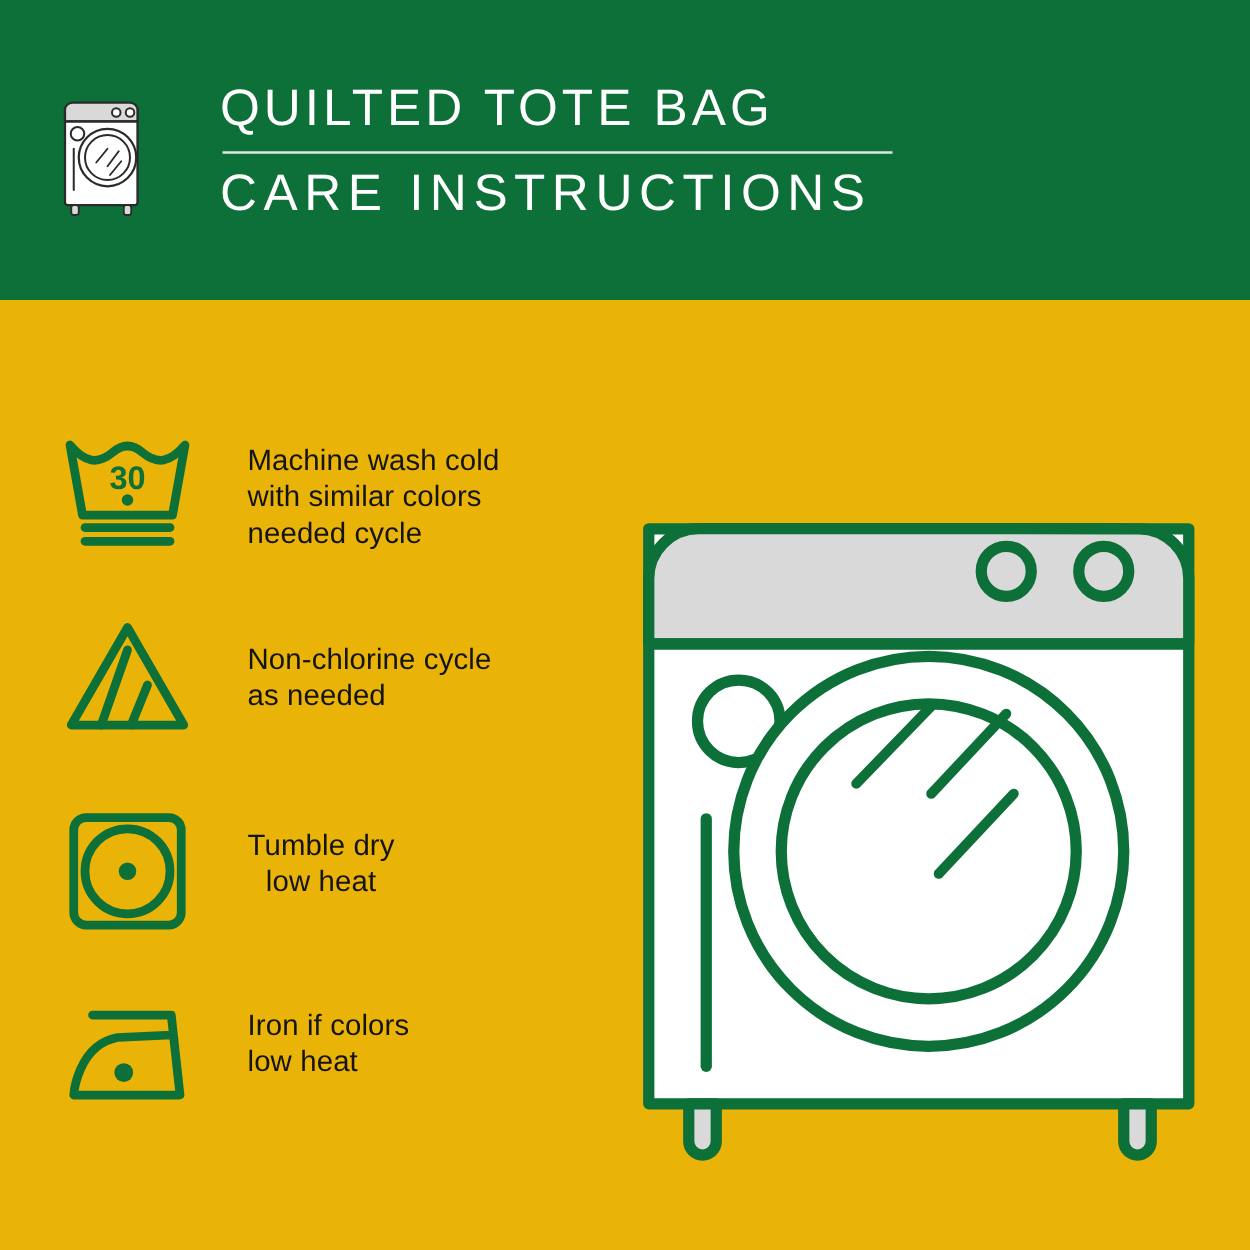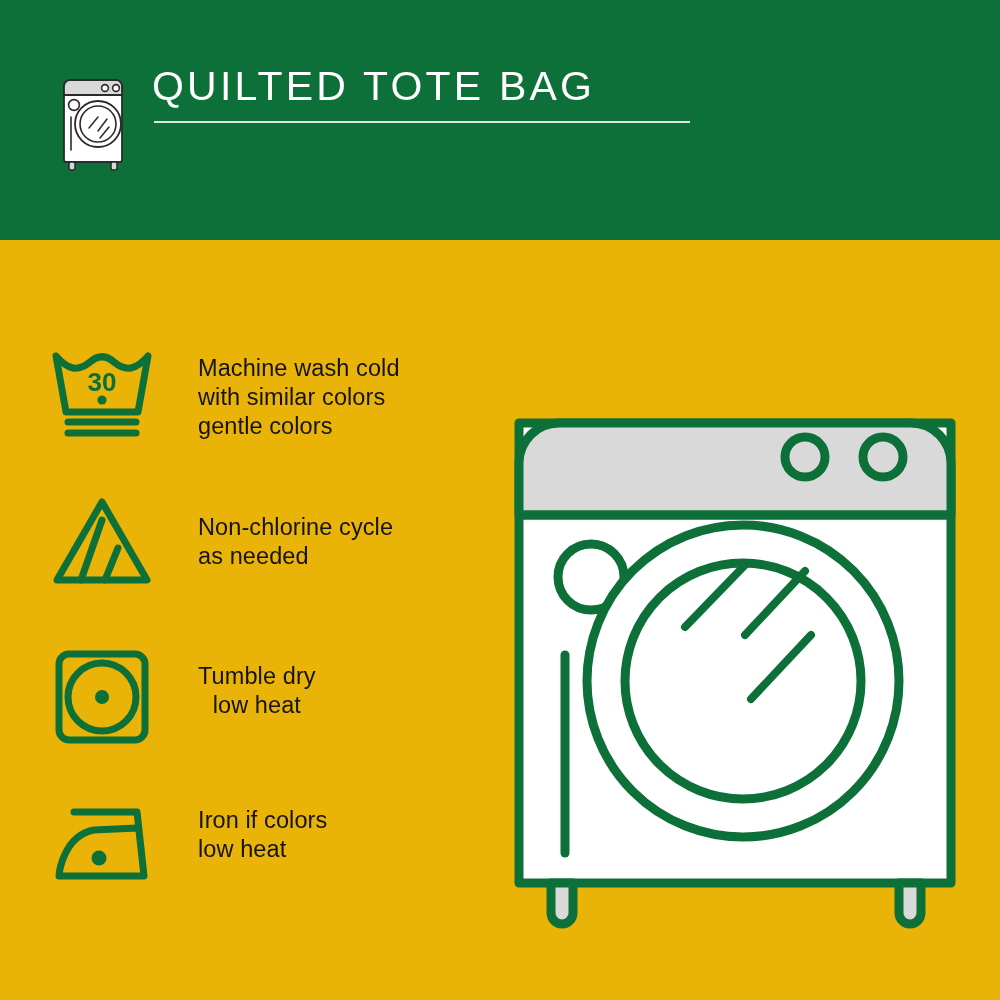--- a/index.html
+++ b/index.html
@@ -17,24 +17,25 @@
   
   #header {
     position: absolute;
     left: 0; top: 0;
     width: 1000px;
     height: 240px;
     background: #0d7038;
   }
   #header-inner {
     position: absolute;
-    left: 56px;
+    left: 44px;
     top: 62px;
     display: flex;
-    align-items: flex-start;
+    align-items: center;
+    gap: 36px;
   }
   #header-logo {
     width: 78px;
     height: 110px;
     flex: 0 0 auto;
     margin-right: 18px;
   }
   #header-titles {
     padding-top: 4px;
   }
@@ -140,20 +141,21 @@
         </g>
 
         <rect x="13" y="100" width="6" height="8" rx="2" fill="#d9d9d9" stroke="#2b2b2b" stroke-width="1.5"></rect>
         <rect x="55" y="100" width="6" height="8" rx="2" fill="#d9d9d9" stroke="#2b2b2b" stroke-width="1.5"></rect>
       </svg>
     </div>
 
     <div id="header-titles">
       <div id="title-main">QUILTED TOTE BAG</div>
       <div id="title-rule"></div>
+      <div id="title-sub">CARE INSTRUCTIONS</div>
     </div>
 
   </div>
 </div>
 
 <div id="content">
 
   <div id="care-list">
 
     <div class="care-row r1">
@@ -164,21 +166,21 @@
                      L 90 72 L 18 72 Z"></path>
             <line x1="20" y1="82" x2="88" y2="82"></line>
             <line x1="20" y1="93" x2="88" y2="93"></line>
           </g>
           <text x="54" y="51" text-anchor="middle" font-family="Liberation Sans, sans-serif" font-size="26" font-weight="bold" fill="#0d7038">30</text>
           <circle cx="54" cy="60" r="4.6" fill="#0d7038"></circle>
         </svg>
       </div>
       <div class="care-text">Machine wash cold
 with similar colors
-gentle colors</div>
+needed cycle</div>
     </div>
 
     <div class="care-row r2">
       <div class="care-symbol">
         <svg viewBox="0 0 112 104" width="112" height="104" aria-hidden="true">
           <g fill="none" stroke="#0d7038" stroke-width="7" stroke-linecap="round" stroke-linejoin="round">
             <path d="M54 12 L 99 90 L 9 90 Z"></path>
             <line x1="54" y1="30" x2="33" y2="90"></line>
             <line x1="70" y1="58" x2="57" y2="90"></line>
           </g>

